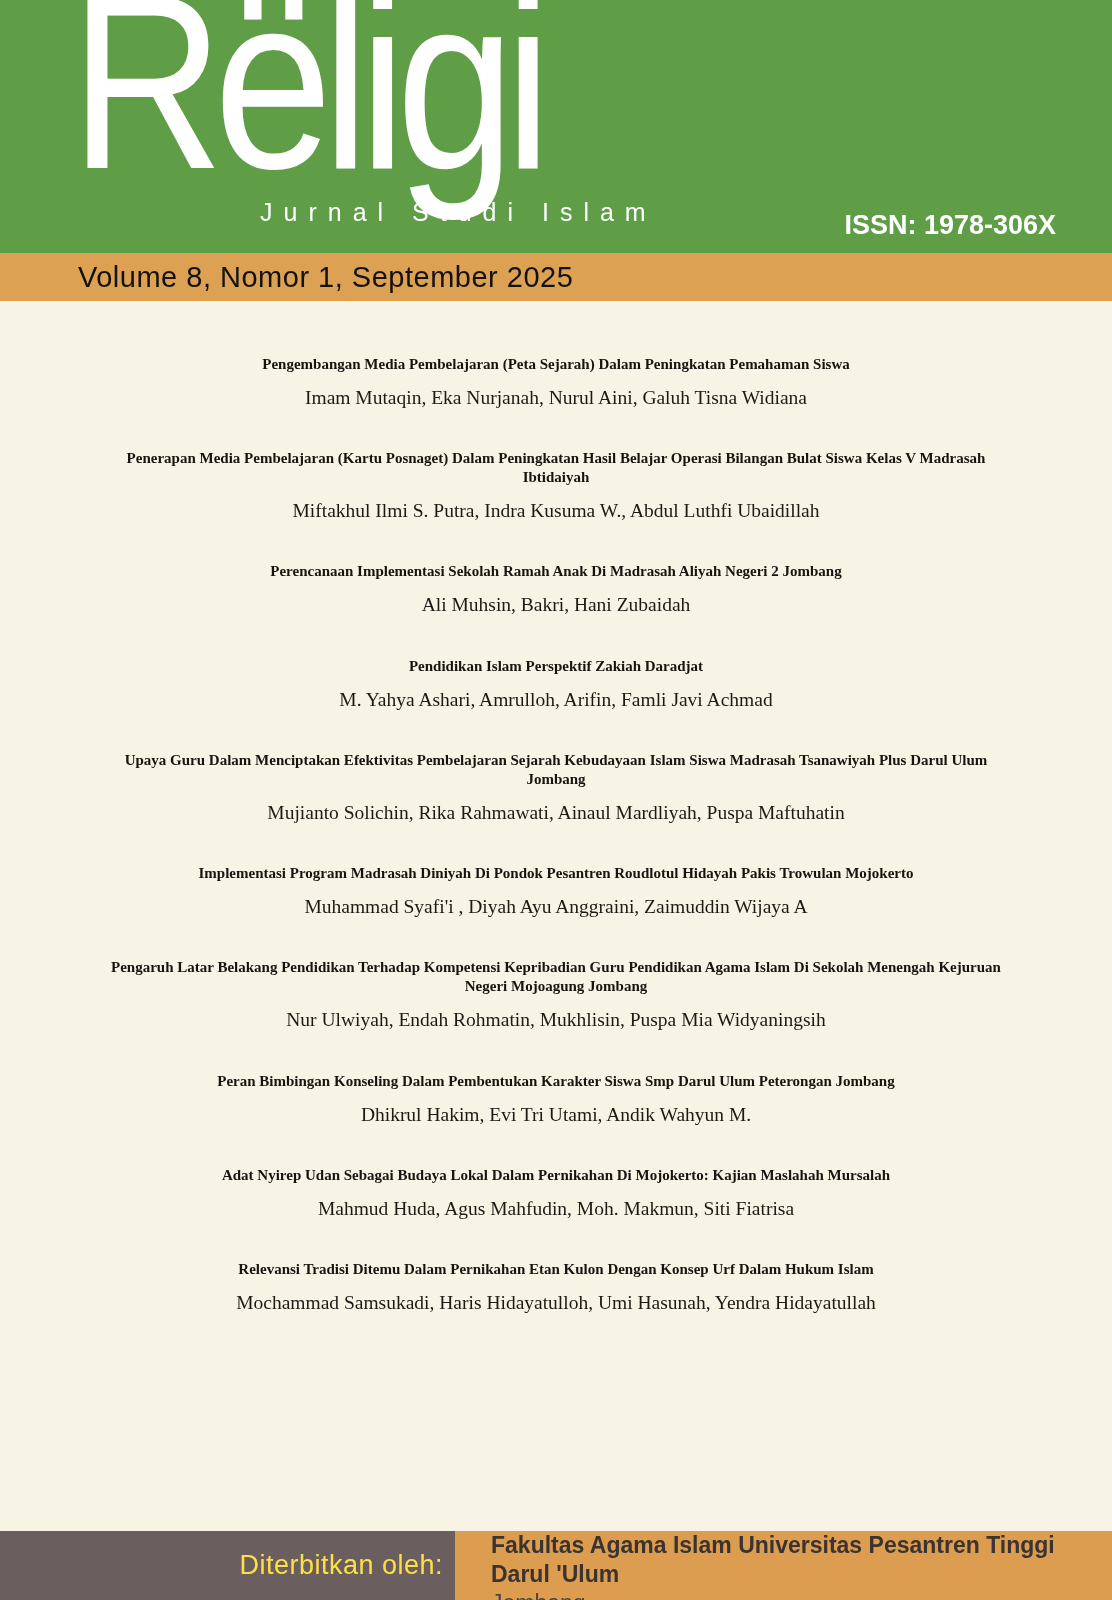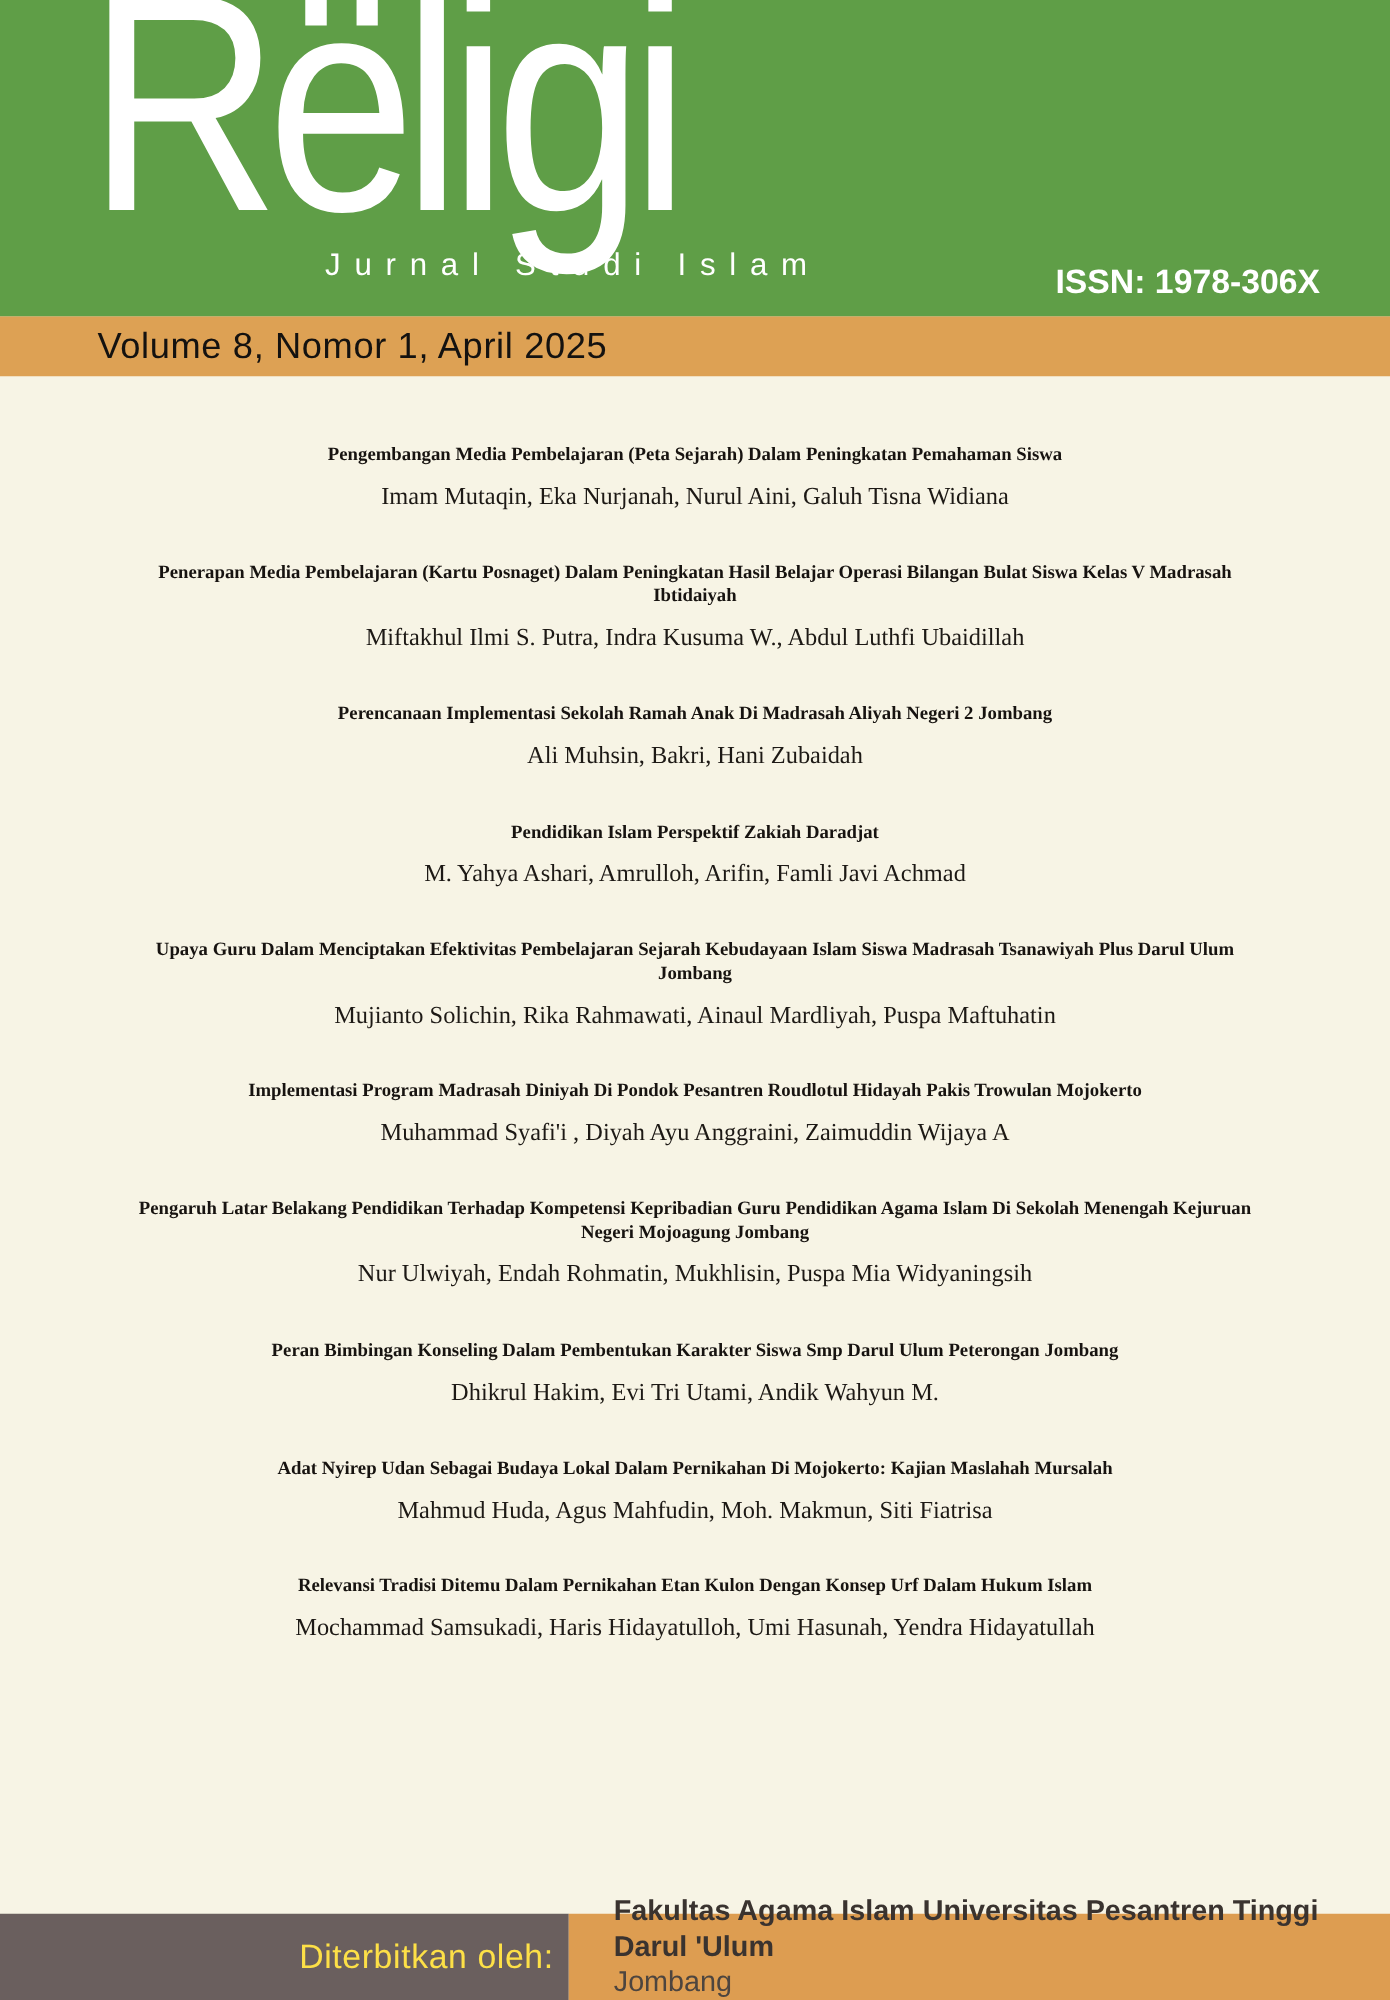--- a/index.html
+++ b/index.html
@@ -111,21 +111,21 @@
     justify-content: flex-end;
     padding-right: 12px;
     font-size: 27px;
     letter-spacing: 0.5px;
   }
   .footer-publisher {
     flex: 1 1 auto;
     background: #dd9d51;
     display: flex;
     flex-direction: column;
-    justify-content: flex-end;
+    justify-content: space-between;
     padding-left: 36px;
   }
   .publisher-name {
     font-size: 23px;
     font-weight: bold;
     color: #3a332f;
     line-height: 1.25;
   }
   .publisher-city {
     font-size: 23px;
@@ -139,21 +139,21 @@
 
 <div class="page">
 
   <div class="masthead">
     <div class="logo">Rëligi</div>
     <div class="tagline">Jurnal Studi Islam</div>
     <div class="issn">ISSN: 1978-306X</div>
   </div>
 
   <div class="volume-band">
-    <span class="volume-text">Volume 8, Nomor 1, April 2025</span>
+    <span class="volume-text">Volume 8, Nomor 1, September 2025</span>
   </div>
 
   <div class="toc">
 
     <div class="article">
       <div class="article-title">Pengembangan Media Pembelajaran (Peta Sejarah) Dalam Peningkatan Pemahaman Siswa</div>
       <div class="article-authors">Imam Mutaqin, Eka Nurjanah, Nurul Aini, Galuh Tisna Widiana</div>
     </div>
 
     <div class="article">

